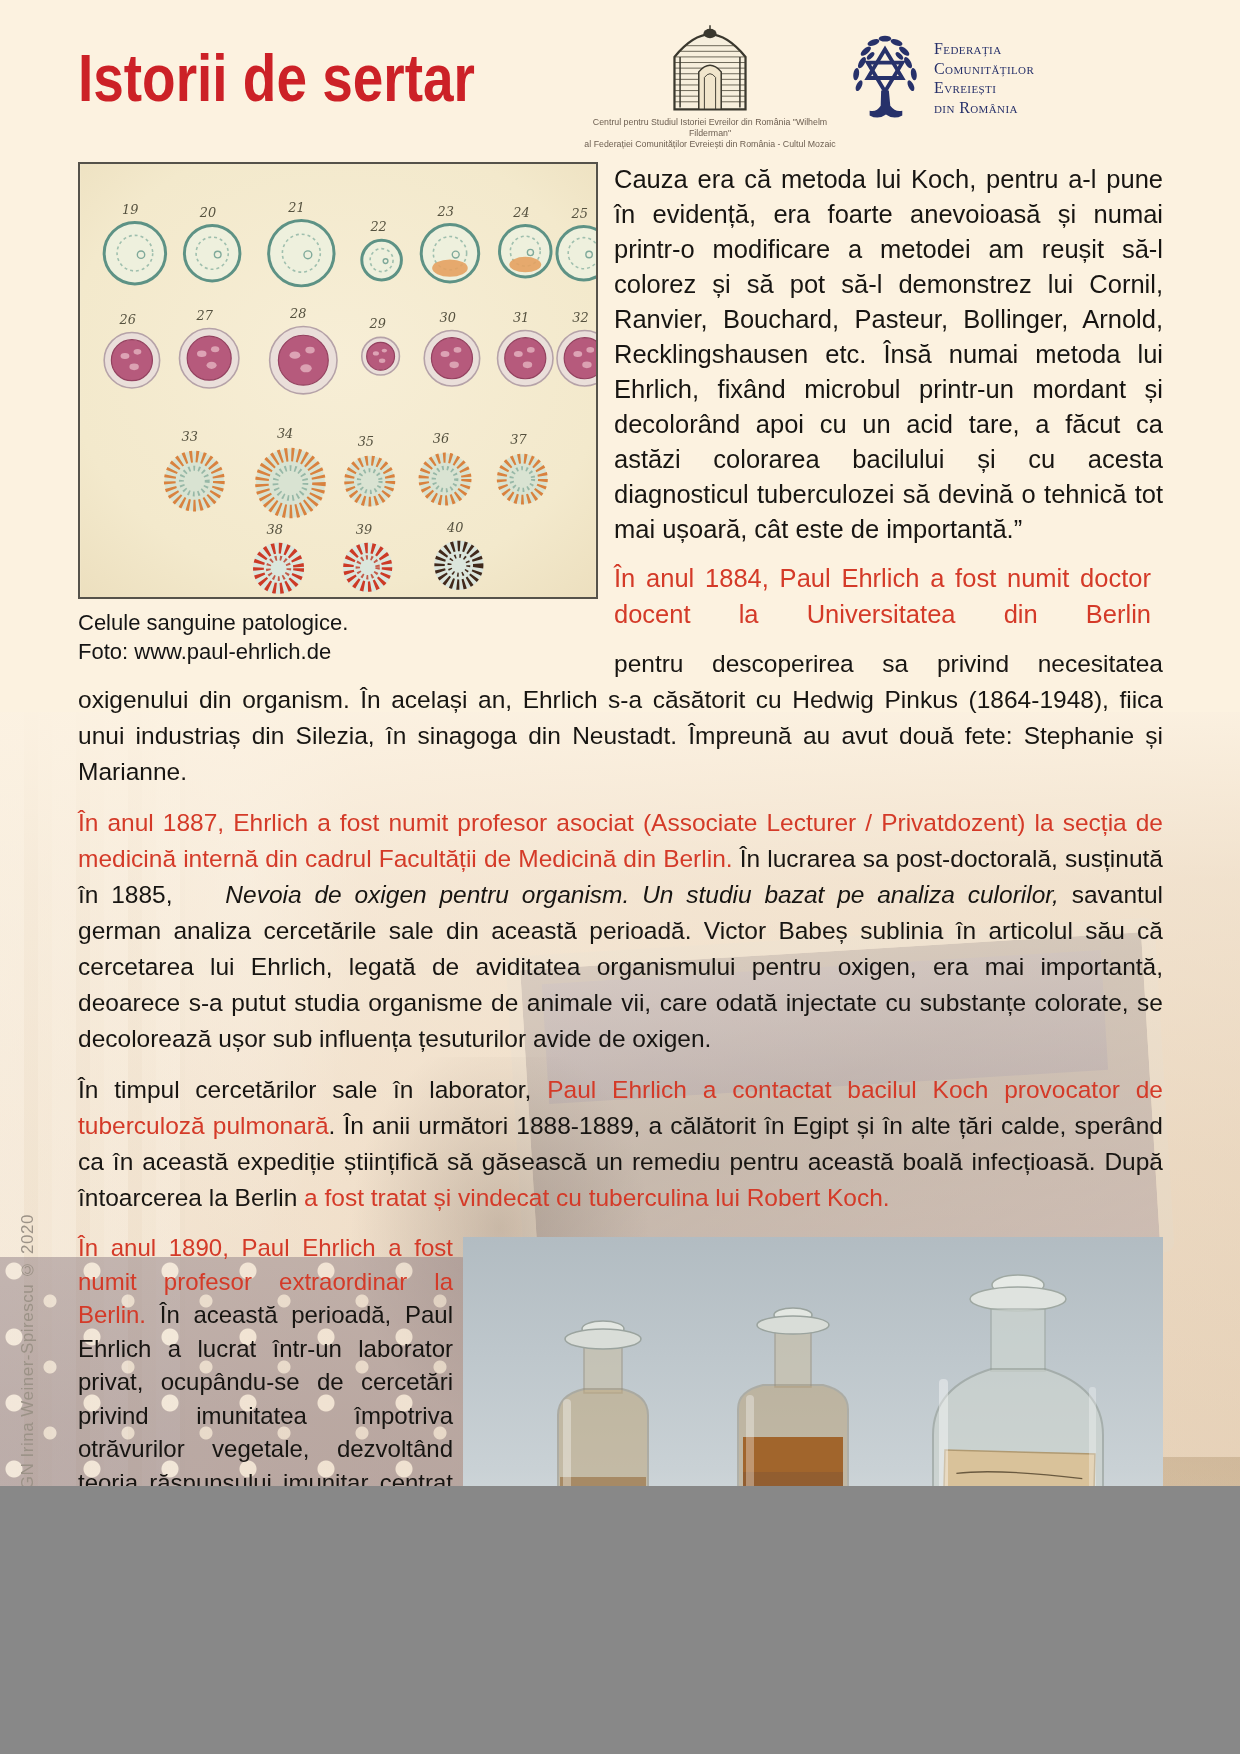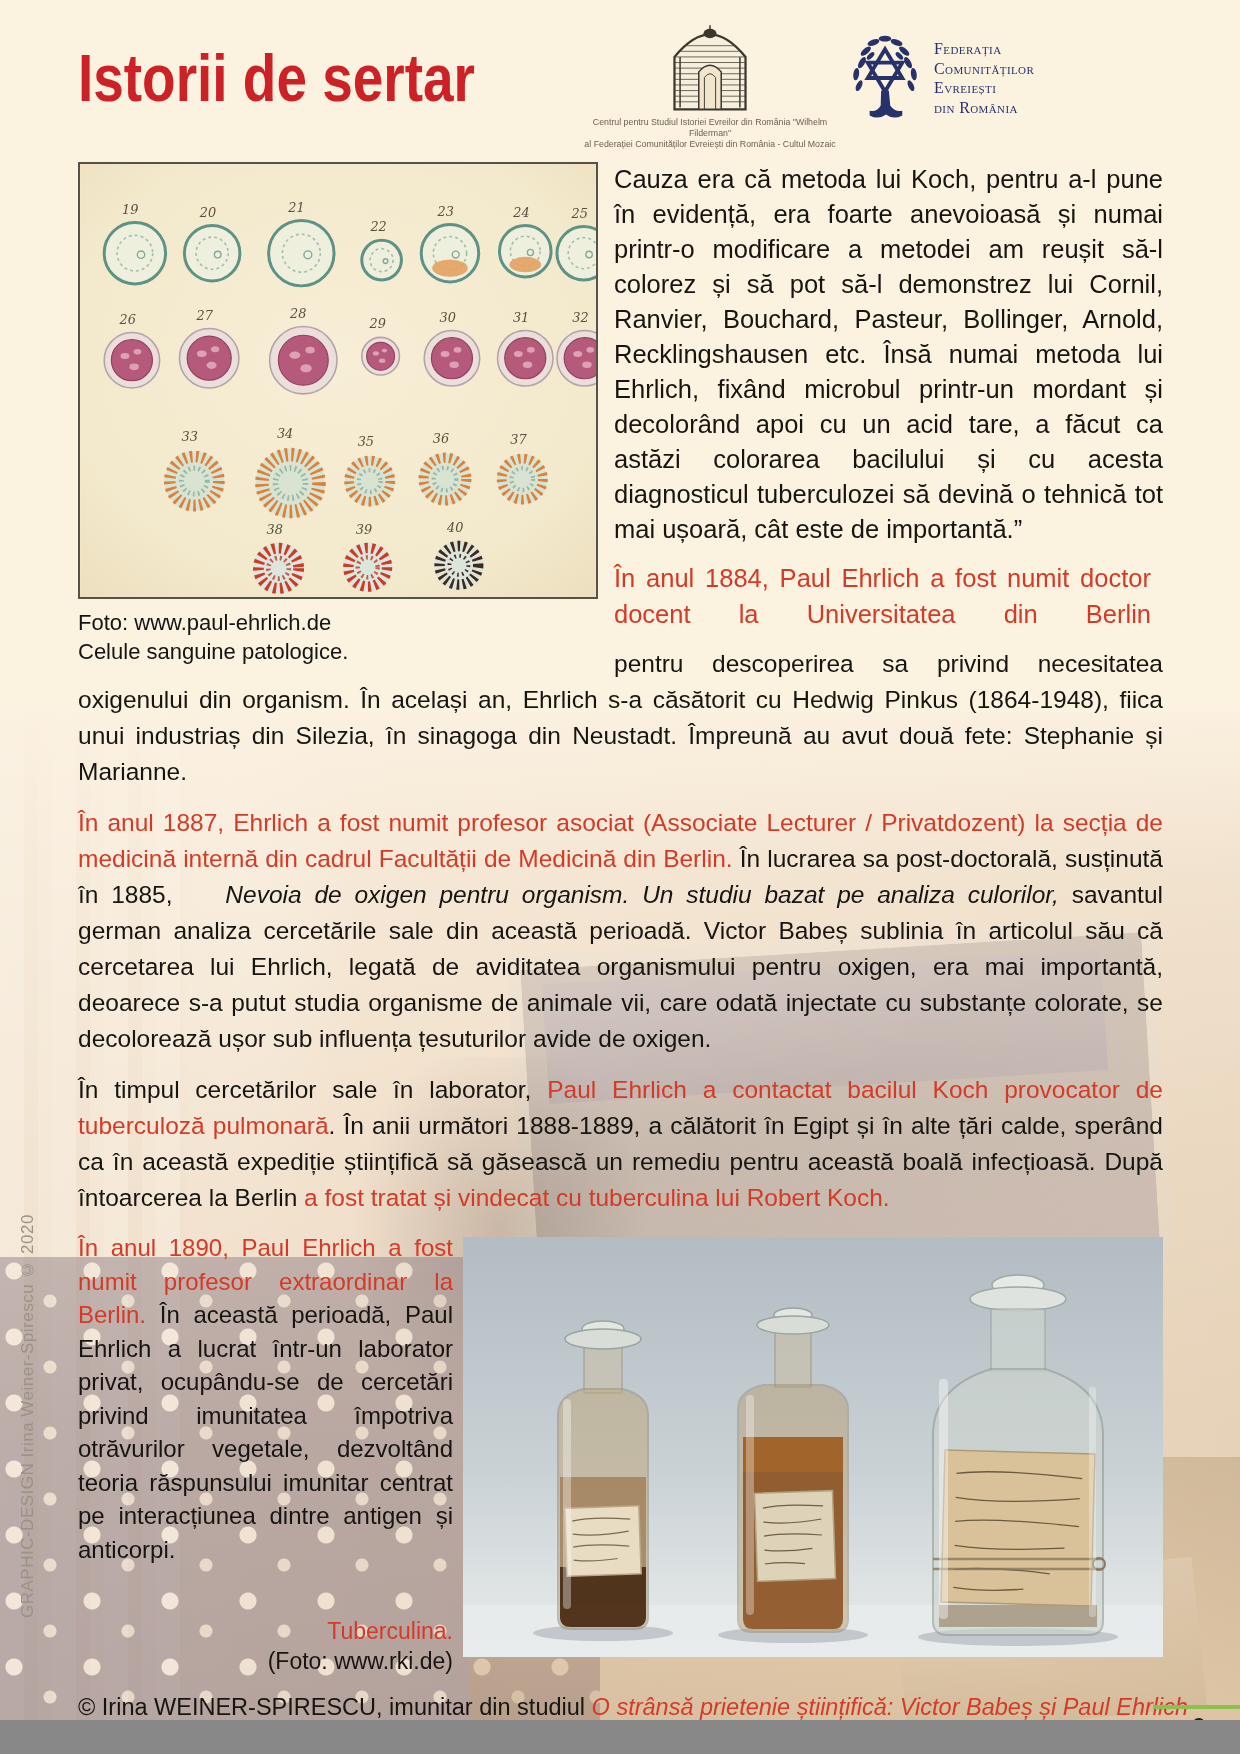--- a/index.html
+++ b/index.html
@@ -7,21 +7,21 @@
     --red:#d43a28;
     --title-red:#cc2127;
     --ink:#171512;
     --navy:#27316a;
     --green:#8cc152;
     --gray-credit:#9b9287;
   }
   *{margin:0;padding:0;box-sizing:border-box;}
   html,body{background:#888;}
   .page{
-    position:relative;width:1240px;height:1720px;margin:0 auto;
+    position:relative;width:1240px;height:1486px;margin:0 auto;
     background:var(--cream);overflow:hidden;
     font-family:"Liberation Sans",sans-serif;color:var(--ink);
   }
 
   
   .photo{position:absolute;left:0;top:712px;width:1240px;height:1042px;z-index:0;}
   .photo>div{position:absolute;}
   .ph-base{left:0;top:0;width:100%;height:100%;
     background:linear-gradient(100deg,#f2e6d6 0%,#ecd9c3 30%,#e7d2ba 55%,#e0c9ae 100%);}
   .ph-door{left:0;top:0;width:185px;height:100%;opacity:.45;
@@ -335,22 +335,22 @@
             <text x="286.25" y="373" text-anchor="middle" font-size="13" fill="#55513f" font-style="italic" font-family="&quot;DejaVu Serif&quot;,serif">39</text>
           </g>
           <g>
             <circle cx="382" cy="405" r="25" fill="#dbe5dc"></circle>
             <circle cx="382" cy="405" r="19.5" fill="none" stroke="#41291b" stroke-width="10.5" stroke-dasharray="2.6 3.4"></circle>
             <circle cx="382" cy="405" r="9.5" fill="none" stroke="#41291b" stroke-width="4" stroke-dasharray="1.6 3.4"></circle>
             <text x="378.25" y="371" text-anchor="middle" font-size="13" fill="#55513f" font-style="italic" font-family="&quot;DejaVu Serif&quot;,serif">40</text>
           </g>
         </svg>
       <div class="fig-caption">
+        <div>Celule sanguine patologice.</div>
         <div>Foto: www.paul-ehrlich.de</div>
-        <div>Celule sanguine patologice.</div>
       </div>
     </div>
 
     <p class="just p-col"><span>Cauza era că metoda lui Koch, pentru a-l pune în evidență, era foarte anevoioasă și numai printr-o modificare a metodei am reușit să-l colorez și să pot să-l demonstrez lui Cornil, Ranvier, Bouchard, Pasteur, Bollinger, Arnold, Recklingshausen etc. Însă numai metoda lui Ehrlich, fixând microbul printr-un mordant și decolorând apoi cu un acid tare, a făcut ca astăzi colorarea bacilului și cu acesta diagnosticul tuberculozei să devină o tehnică tot mai ușoară, cât este de importantă.”</span></p>
 
     <p class="p-red-block"><span class="seg-red">În anul 1884, Paul Ehrlich a fost numit doctor docent la Universitatea din Berlin</span></p>
 
     <p class="just p-wide"><span>pentru descoperirea sa privind necesitatea oxigenului din organism. În același an, Ehrlich s-a căsătorit cu Hedwig Pinkus (1864-1948), fiica unui industriaș din Silezia, în sinagoga din Neustadt. Împreună au avut două fete: Stephanie și Marianne.</span></p>
 
     <p class="just p-wide"><span class="seg-red">În anul 1887, Ehrlich a fost numit profesor asociat (Associate Lecturer / Privatdozent) la secția de medicină internă din cadrul Facultății de Medicină din Berlin. </span><span>În lucrarea sa post-doctorală, susținută în 1885, </span><span class="seg-italic">Nevoia de oxigen pentru organism. Un studiu bazat pe analiza culorilor, </span><span>savantul german analiza cercetările sale din această perioadă. Victor Babeș sublinia în articolul său că cercetarea lui Ehrlich, legată de aviditatea organismului pentru oxigen, era mai importantă, deoarece s-a putut studia organisme de animale vii, care odată injectate cu substanțe colorate, se decolorează ușor sub influența țesuturilor avide de oxigen.</span></p>

